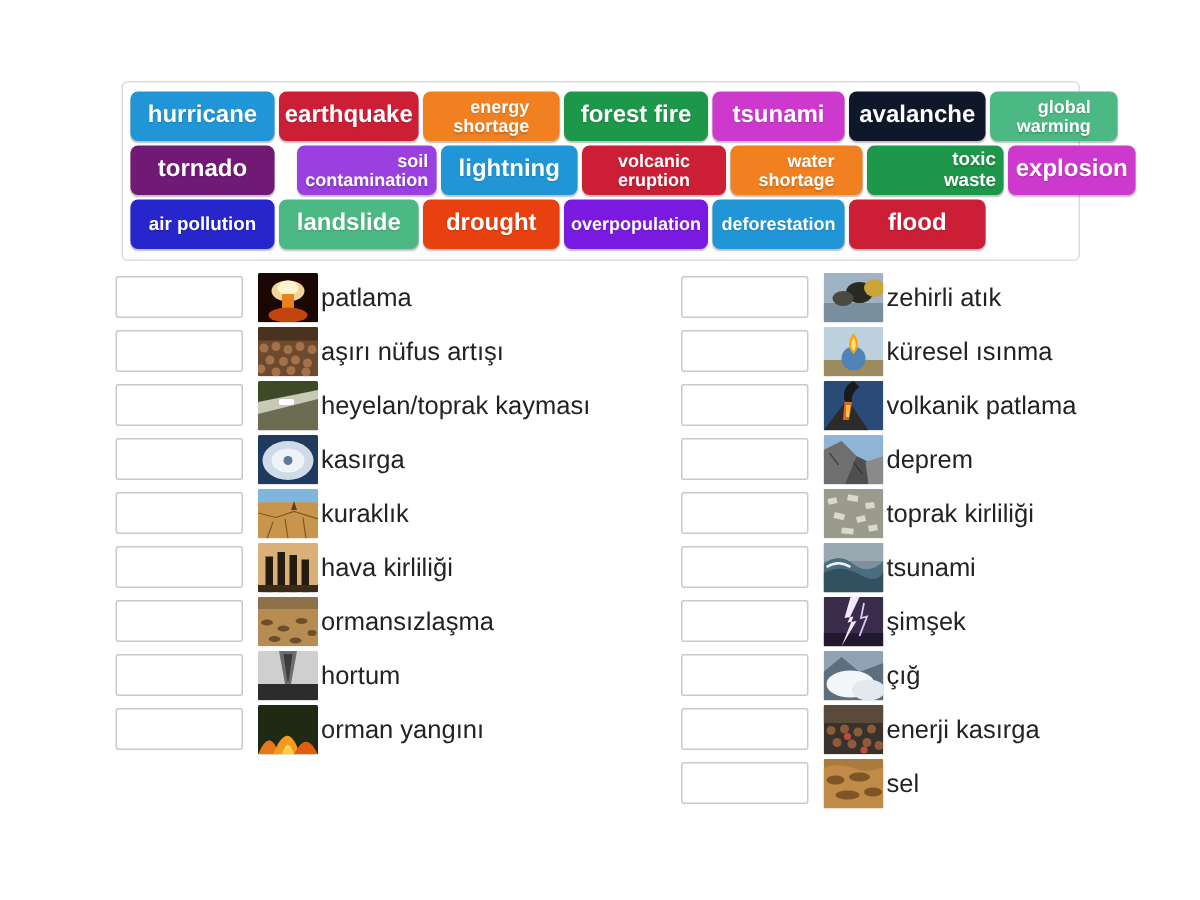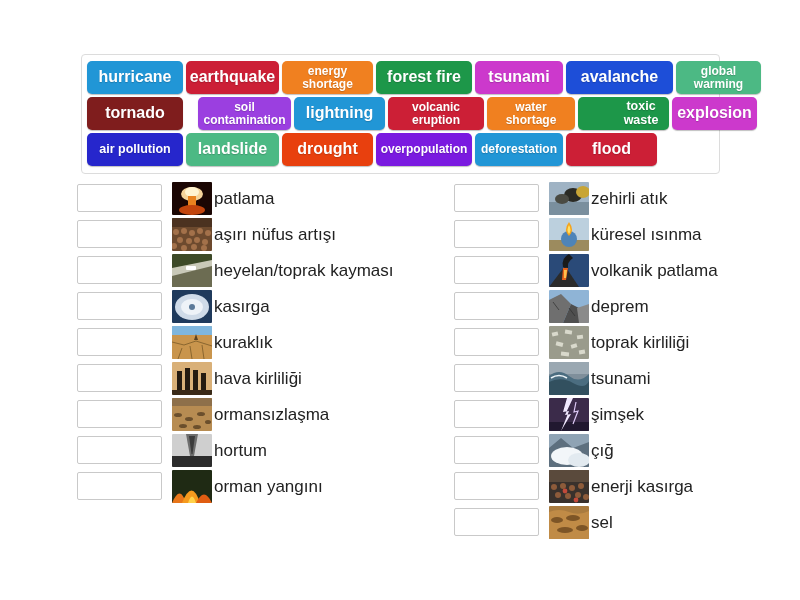--- a/index.html
+++ b/index.html
@@ -26,21 +26,21 @@
     display: flex;
     flex-direction: column;
     gap: 3px;
   }
   .wb-row { display: flex; gap: 3px; height: 33px; }
 
   .tile {
     display: flex;
     align-items: center;
     justify-content: center;
-    text-align: center;
+    text-align: right;
     color: #ffffff;
     border-radius: 5px;
     font-weight: bold;
     line-height: 1.05;
     padding: 2px 5px;
     box-shadow: 0 1px 1px rgba(0,0,0,0.25);
     text-shadow: 0 1px 1px rgba(0,0,0,0.18);
     white-space: pre-line;
     user-select: none;
     cursor: pointer;
@@ -100,26 +100,26 @@
 <div id="app">
 
   <div class="wordbank" id="wordbank">
       <div class="wb-row">
         <div class="tile one-line" style="background: rgb(33, 150, 214); width: 96px;">hurricane</div>
         <div class="tile one-line" style="background: rgb(204, 31, 54); width: 93px;">earthquake</div>
         <div class="tile two-line" style="background: rgb(240, 128, 32); width: 91px;">energy
 shortage</div>
         <div class="tile one-line" style="background: rgb(29, 151, 73); width: 96px;">forest fire</div>
         <div class="tile one-line" style="background: rgb(204, 57, 204); width: 88px;">tsunami</div>
-        <div class="tile one-line" style="background: #1d4ed8; width: 107px;">avalanche</div>
+        <div class="tile one-line" style="background: #0f172a; width: 91px;">avalanche</div>
         <div class="tile two-line" style="background: rgb(76, 185, 132); width: 85px;">global
 warming</div>
       </div>
       <div class="wb-row">
-        <div class="tile one-line" style="background: #7f1d1d; width: 96px;">tornado</div>
+        <div class="tile one-line" style="background: #701a75; width: 96px;">tornado</div>
         <div class="tile two-line" style="background: rgb(155, 63, 224); width: 93px; margin-left: 12px;">soil
 contamination</div>
         <div class="tile one-line" style="background: rgb(33, 150, 214); width: 91px;">lightning</div>
         <div class="tile two-line" style="background: rgb(204, 31, 54); width: 96px;">volcanic
 eruption</div>
         <div class="tile two-line" style="background: rgb(240, 128, 32); width: 88px;">water
 shortage</div>
         <div class="tile small" style="background: rgb(29, 151, 73); width: 91px; padding-left: 40px;">toxic waste</div>
         <div class="tile one-line" style="background: rgb(204, 57, 204); width: 85px;">explosion</div>
       </div>

